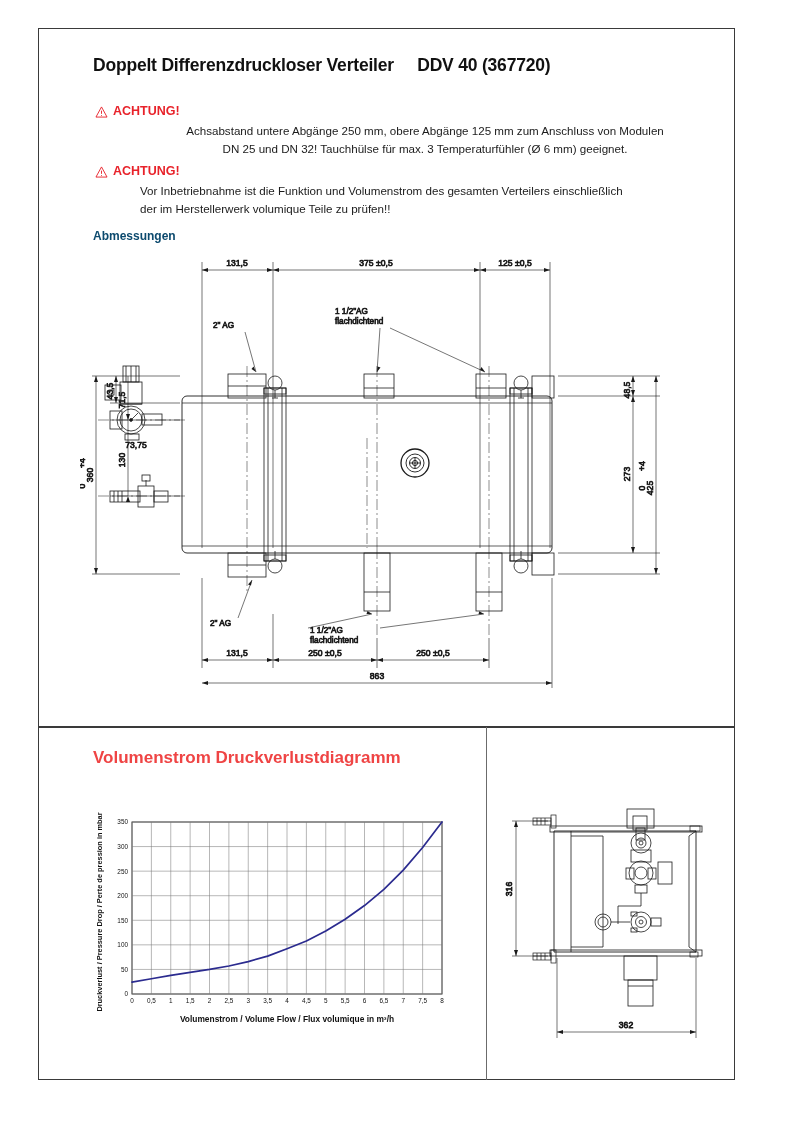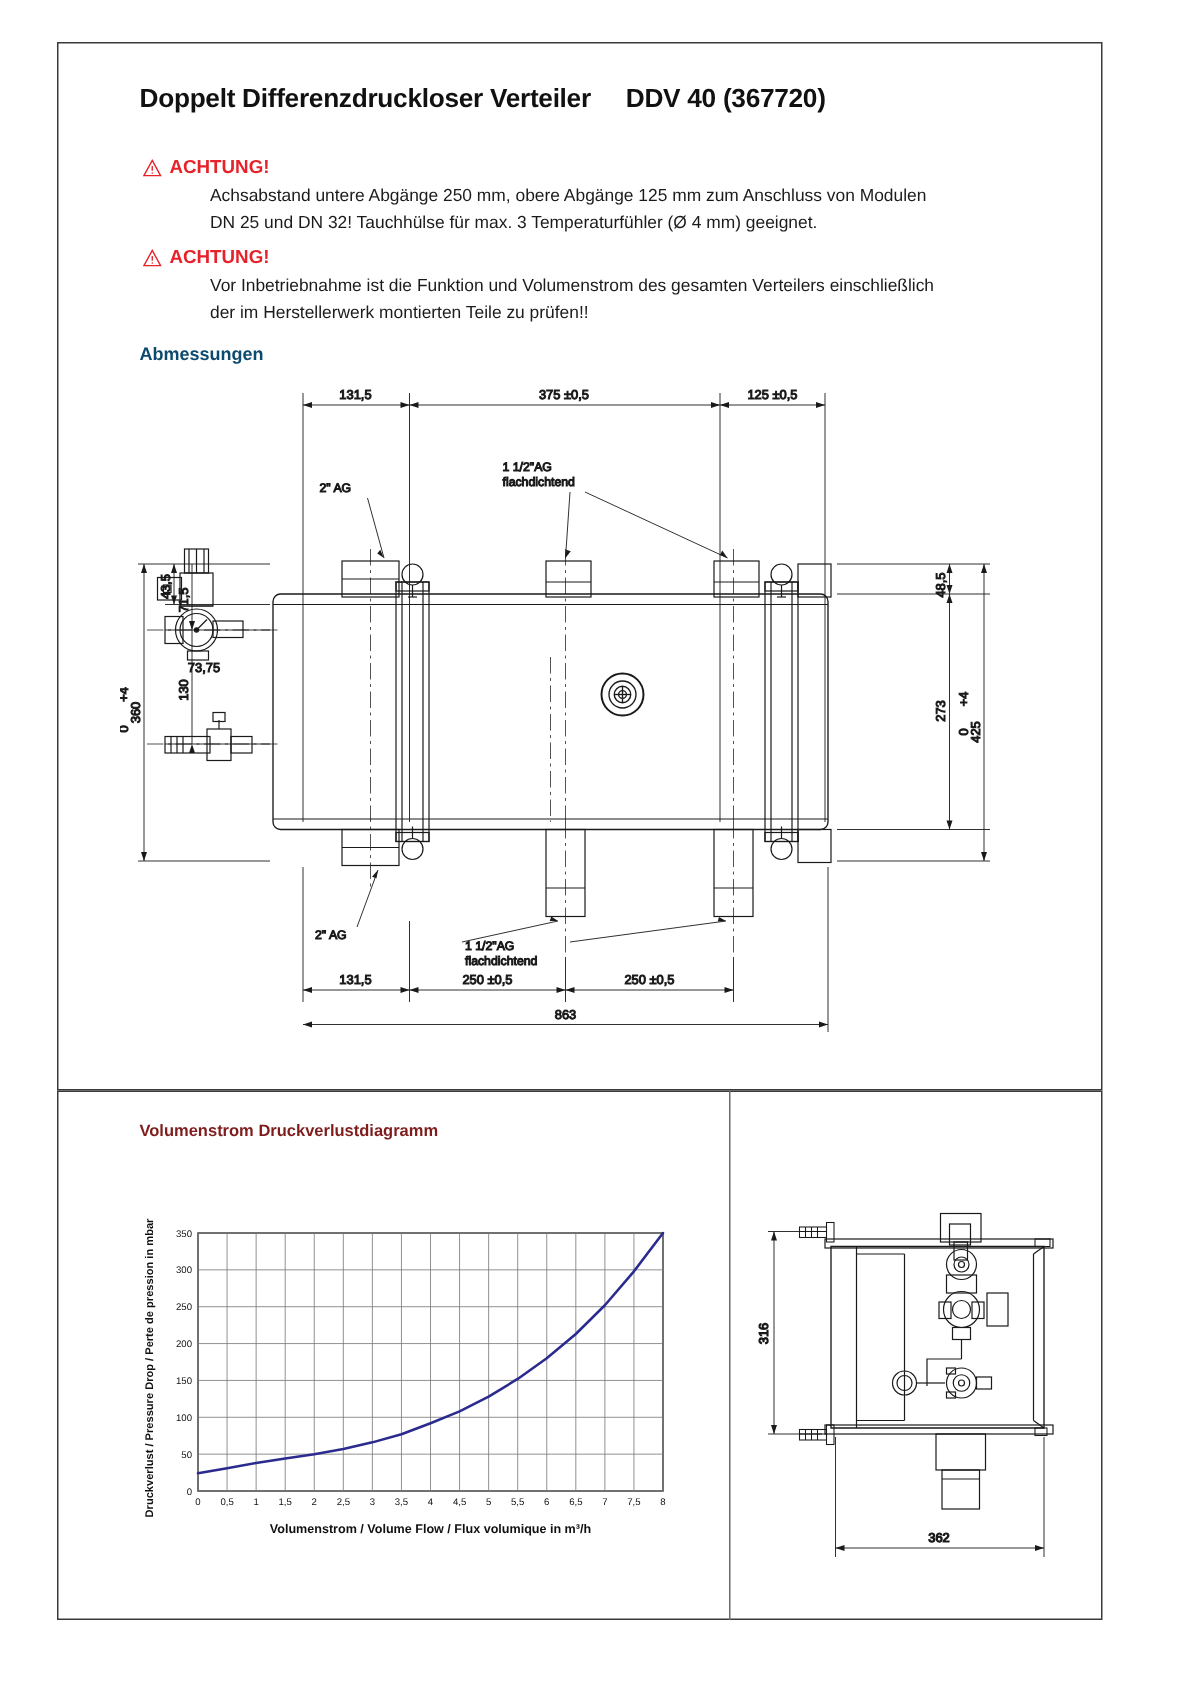--- a/index.html
+++ b/index.html
@@ -19,21 +19,21 @@
   .warn-body{position:absolute;font-size:11.6px;color:#1b1b1b;line-height:17.5px;}
   .sec-head{position:absolute;font-size:12px;font-weight:bold;color:#0c4a6e;}
 
   
   .draw{position:absolute;}
   .dim{font-family:"Liberation Sans",sans-serif;font-size:8.6px;fill:#1a1a1a;}
   .dimv{font-family:"Liberation Sans",sans-serif;font-size:8.6px;fill:#1a1a1a;}
   .note{font-family:"Liberation Sans",sans-serif;font-size:8.2px;fill:#1a1a1a;}
 
   
-  .chart-title{position:absolute;left:93px;top:748px;font-size:11px;font-weight:bold;color:#7f1d1d;}
+  .chart-title{position:absolute;left:93px;top:748px;font-size:17px;font-weight:bold;color:#ef4444;}
   .chartwrap{position:absolute;left:90px;top:800px;width:380px;height:230px;}
   .axlabel{font-family:"Liberation Sans",sans-serif;font-size:7.4px;font-weight:bold;fill:#111;}
   .tick{font-family:"Liberation Sans",sans-serif;font-size:6.4px;fill:#111;}
   .xtitle{font-family:"Liberation Sans",sans-serif;font-size:8.4px;font-weight:bold;fill:#111;}
 </style>
 </head>
 <body>
 
 <div class="page">
 
@@ -44,36 +44,36 @@
   <div class="title"><span>Doppelt Differenzdruckloser Verteiler</span>     <span>DDV 40 (367720)</span></div>
 
   <div class="warn-row" style="left:95px;top:104px;">
     <svg class="warn-tri" viewBox="0 0 14 13">
       <path d="M7 1 L13 12 L1 12 Z" fill="none" stroke="#e8222a" stroke-width="1"></path>
       <path d="M7 5 L7 8.5" stroke="#e8222a" stroke-width="1"></path>
       <circle cx="7" cy="10.2" r="0.55" fill="#e8222a"></circle>
     </svg>
     <span class="warn-label">ACHTUNG!</span>
   </div>
-  <div class="warn-body" style="left:140px;top:122px;width:570px;">
+  <div class="warn-body" style="left:140px;top:122px;width:570px;text-align:center;">
     <div>Achsabstand untere Abgänge 250 mm, obere Abgänge 125 mm zum Anschluss von Modulen</div>
-    <div>DN 25 und DN 32! Tauchhülse für max. 3 Temperaturfühler (Ø 4 mm) geeignet.</div>
+    <div>DN 25 und DN 32! Tauchhülse für max. 3 Temperaturfühler (Ø 6 mm) geeignet.</div>
   </div>
 
   <div class="warn-row" style="left:95px;top:164px;">
     <svg class="warn-tri" viewBox="0 0 14 13">
       <path d="M7 1 L13 12 L1 12 Z" fill="none" stroke="#e8222a" stroke-width="1"></path>
       <path d="M7 5 L7 8.5" stroke="#e8222a" stroke-width="1"></path>
       <circle cx="7" cy="10.2" r="0.55" fill="#e8222a"></circle>
     </svg>
     <span class="warn-label">ACHTUNG!</span>
   </div>
   <div class="warn-body" style="left:140px;top:182px;width:570px;">
     <div>Vor Inbetriebnahme ist die Funktion und Volumenstrom des gesamten Verteilers einschließlich</div>
-    <div>der im Herstellerwerk montierten Teile zu prüfen!!</div>
+    <div>der im Herstellerwerk volumique Teile zu prüfen!!</div>
   </div>
 
   <div class="sec-head" style="left:93px;top:229px;">Abmessungen</div>
 
   <svg class="draw" style="left:80px;top:248px;" width="650" height="465" viewBox="0 0 650 465">
     <g stroke="#1a1a1a" fill="none" stroke-width="0.7">
 
       <g stroke-width="0.6">
         <line x1="122" y1="14" x2="122" y2="300"></line>
         <line x1="193" y1="14" x2="193" y2="300"></line>

